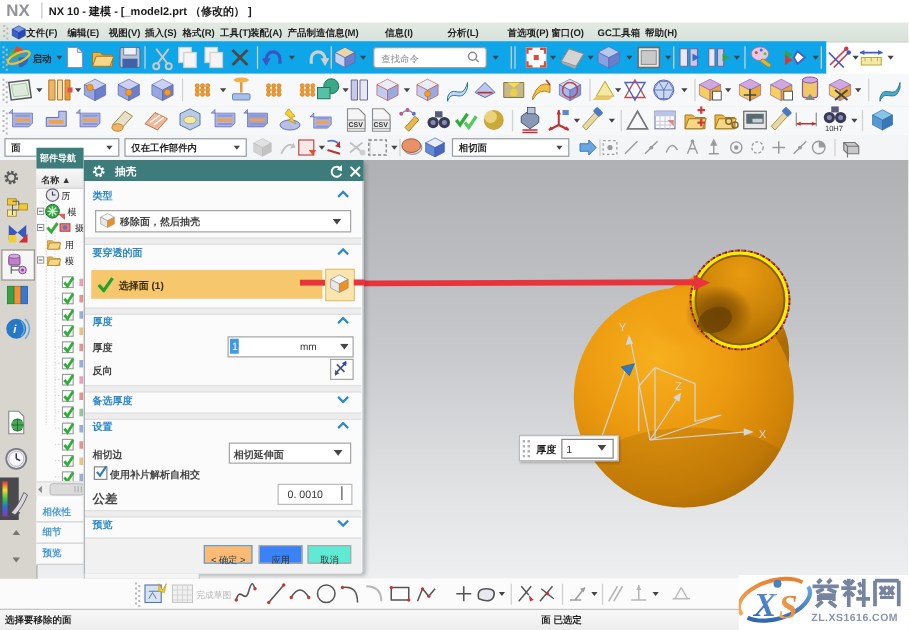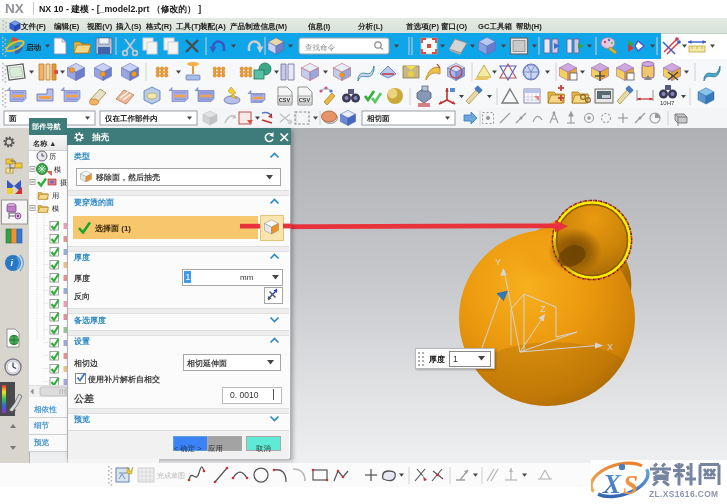--- a/index.html
+++ b/index.html
@@ -994,22 +994,22 @@
       <span class="t" style="left:7px;top:264px;font-size:10px;font-weight:bold;color:#444">公差</span>
       <div class="abs" style="left:155px;top:259px;width:58px;height:15px;background:#fff;border:1px solid #bbb"></div>
       <span class="t" style="left:163px;top:262px;font-size:8.5px;color:#333">0. 0010</span>
       <span class="abs" style="left:206px;top:261px;width:1px;height:11px;background:#555"></span>
       <div class="abs" style="left:1px;top:280px;width:221px;height:4px;background:#ededed;border-top:1px solid #e0e0e0;border-bottom:1px solid #e0e0e0"></div>
       <span class="t" style="left:7px;top:286px;font-size:8px;font-weight:bold;color:#2d8ac8">预览</span>
       <svg class="abs" style="left:202px;top:287px" width="11" height="7">
         <path d="M1.5,1.5 L5.5,5.5 L9.5,1.5" fill="none" stroke="#2d8ac8" stroke-width="1.7"></path>
       </svg>
       <div class="abs" style="left:1px;top:302px;width:221px;height:28px;background:#f1f1f1;border-top:1px solid #ddd"></div>
-      <div class="abs" style="left:106px;top:308px;width:37px;height:13px;background:#3b82f6;border:1px solid #5f9fd2;text-align:left"><span style="font-size:7.4px;color:#1a3a5a;line-height:13px">&lt; 确定 &gt;</span></div>
-      <div class="abs" style="left:140px;top:308px;width:33px;height:13px;background:#a3a3a3;border:1px solid #a8a8a8;"><span style="font-size:7.4px;color:#333;line-height:13px">应用</span></div>
+      <div class="abs" style="left:96px;top:308px;width:37px;height:13px;background:#fdba74;border:1px solid #5f9fd2;text-align:center"><span style="font-size:7.4px;color:#1a3a5a;line-height:13px">&lt; 确定 &gt;</span></div>
+      <div class="abs" style="left:140px;top:308px;width:33px;height:13px;background:#3b82f6;border:1px solid #a8a8a8;text-align:center"><span style="font-size:7.4px;color:#333;line-height:13px">应用</span></div>
       <div class="abs" style="left:179px;top:308px;width:33px;height:13px;background:#5eead4;border:1px solid #a8a8a8;text-align:center"><span style="font-size:7.4px;color:#333;line-height:13px">取消</span></div>
     </div>
 <svg class="abs" style="left:240px;top:223px" width="52" height="10">
       <rect x="0" y="0.8" width="20" height="4.7" fill="#e8333c"></rect>
       <rect x="43" y="0.6" width="9" height="4.8" fill="#e8333c"></rect>
     </svg>
 <div class="abs" style="left:67px;top:459px;width:91px;height:4px;background:#f5f5f5;border:1px solid #c8c8c8;border-top:none"></div>
 <div class="abs" style="left:0;top:463px;width:727px;height:24px;background:#fbfbfb"></div>
     <svg class="abs" style="left:0;top:463px" width="600" height="24">
       <g fill="#b9b9b9">
@@ -1102,20 +1102,24 @@
         <line x1="0" y1="5" x2="0" y2="-7" stroke="#888" stroke-width="1.2"></line>
         <polygon points="0,-7 -2,-3 2,-3" fill="#888"></polygon>
       </g>
       <polygon points="522,10.5 527,10.5 524.5,13.7" fill="#444"></polygon>
       <g transform="translate(545,12)" opacity="0.6">
         <line x1="-7" y1="4" x2="7" y2="4" stroke="#888" stroke-width="1.1"></line>
         <line x1="-5" y1="4" x2="0" y2="-5" stroke="#888" stroke-width="1.1"></line>
         <line x1="0" y1="-5" x2="5" y2="4" stroke="#888" stroke-width="1.1"></line>
       </g>
     </svg>
+<div class="abs" style="left:0;top:487px;width:727px;height:17px;background:linear-gradient(#f8f8f8,#ececec);border-top:1px solid #c6c6c6">
+      <span class="t" style="left:4px;top:3px;font-size:7.6px;font-weight:bold;color:#222">选择要移除的面</span>
+      <span class="t" style="left:433px;top:3px;font-size:7.6px;font-weight:bold;color:#222">面 已选定</span>
+    </div>
 <div class="abs" style="left:591px;top:460px;width:136px;height:44px;background:#ffffff">
       <svg class="abs" style="left:0;top:0" width="136" height="44">
         <defs>
 <linearGradient id="wmblue" x1="0" y1="1" x2="1" y2="0">
  <stop offset="0" stop-color="#2a5ba8"></stop>
             <stop offset="1" stop-color="#6aa8e0"></stop>
           </linearGradient>
 <linearGradient id="wmor" x1="0" y1="1" x2="1" y2="0">
  <stop offset="0" stop-color="#f0b060"></stop>
             <stop offset="1" stop-color="#e87828"></stop>

